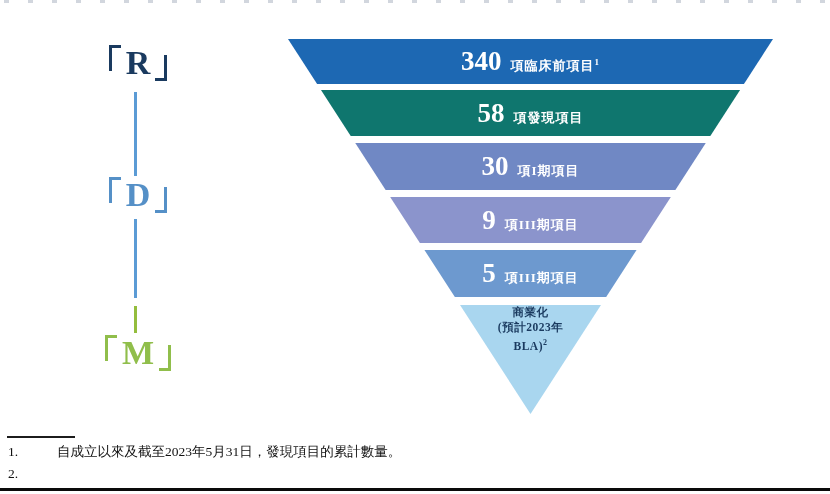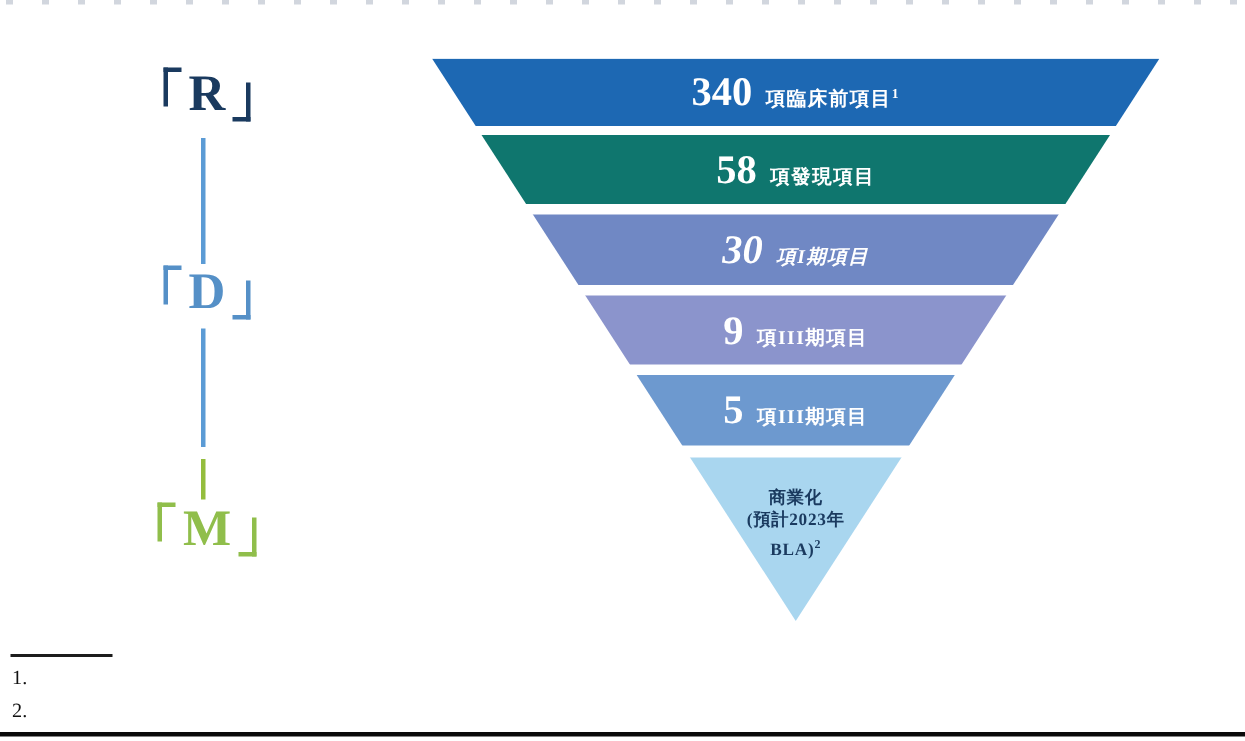--- a/index.html
+++ b/index.html
@@ -27,26 +27,26 @@
     position:absolute;left:288px;top:39px;width:485px;height:375px;
     clip-path:polygon(0 0,100% 0,50% 100%);background:#fff;
   }
   .stage{position:absolute;left:0;right:0;display:flex;align-items:center;justify-content:center;color:#fff;}
   .stage-text{display:inline-flex;align-items:baseline;gap:9px;white-space:nowrap;justify-content:space-between;}
   .stage-num{font-size:27px;font-weight:bold;}
   .stage-lbl{font-size:13px;font-weight:bold;letter-spacing:1px;}
   .stage-lbl sup{font-size:9px;font-weight:bold;}
   .s1{top:0;height:45px;}
   .s2{top:51px;height:46px;}
-  .s3{top:104px;height:47px;font-style:italic;}
+  .s3{top:104px;height:47px;}
   .s4{top:158px;height:46px;}
   .s5{top:211px;height:47px;}
   .s6{top:266px;height:109px;align-items:flex-start;}
   .commercial{
-    text-align:center;font-size:11.5px;font-weight:bold;line-height:15px;padding-top:20px;letter-spacing:.5px;
+    text-align:center;font-size:11.5px;font-weight:bold;line-height:15px;padding-top:0;letter-spacing:.5px;
   }
   .commercial sup{font-size:8px;}
   
   .fn-sep{position:absolute;left:7px;top:436px;width:68px;border-top:2px solid #1c1c1c;}
   .footnotes{position:absolute;left:8px;top:441px;width:780px;font-size:13.5px;color:#111;}
   .fn-row{display:flex;line-height:22px;}
   .fn-num{width:49px;flex:0 0 49px;}
   .bottom-rule{position:absolute;left:0;top:488px;width:830px;height:3px;background:#0a0a0a;}
 </style>
 </head>
@@ -121,20 +121,21 @@
         <div><span>BLA)</span><sup>2</sup></div>
       </div>
     </div>
 
   </div>
 
   <div class="fn-sep"></div>
   <div class="footnotes">
     <div class="fn-row">
       <span class="fn-num">1.</span>
+      <span class="fn-text">自成立以來及截至2023年5月31日，發現項目的累計數量。</span>
     </div>
     <div class="fn-row">
       <span class="fn-num">2.</span>
     </div>
   </div>
   <div class="bottom-rule"></div>
 
 </div>
 
 </body></html>

